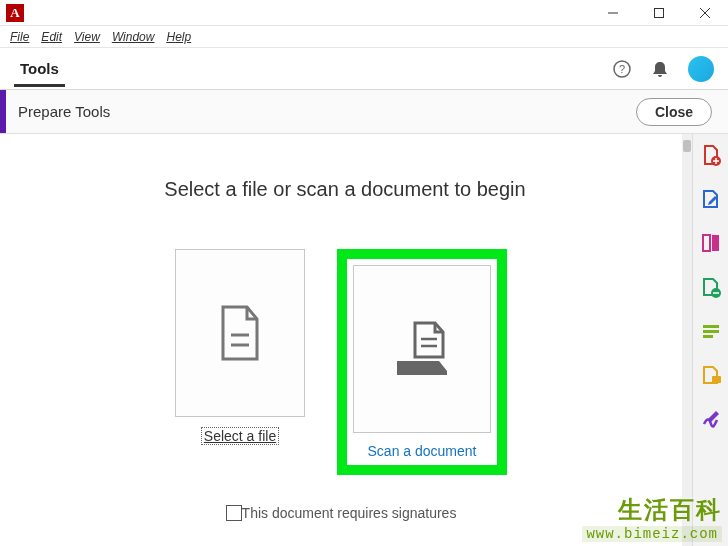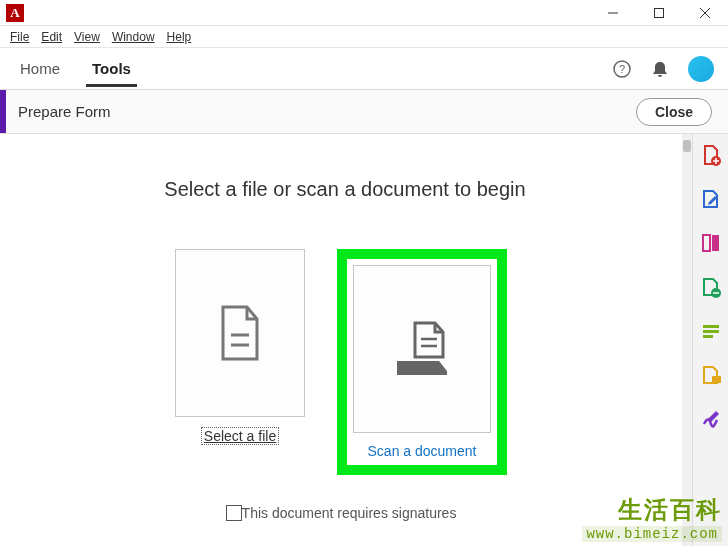--- a/index.html
+++ b/index.html
@@ -51,20 +51,21 @@
     }
     .win-btn svg { width: 10px; height: 10px; }
     
     .menu-bar {
       height: 22px;
       display: flex;
       align-items: center;
       padding: 0 4px;
       border-bottom: 1px solid #e5e5e5;
       background: #fff;
+      font-style: italic;
     }
     .menu-item {
       font-size: 12px;
       padding: 2px 6px;
       color: #333;
     }
     .menu-item .mn-underline { text-decoration: underline; }
     
     .main-nav {
       height: 42px;
@@ -273,42 +274,41 @@
 
 <div class="menu-bar">
   <span class="menu-item"><span class="mn-underline"><span style="text-decoration:underline">F</span>ile</span></span>
   <span class="menu-item"><span class="mn-underline"><span style="text-decoration:underline">E</span>dit</span></span>
   <span class="menu-item"><span class="mn-underline"><span style="text-decoration:underline">V</span>iew</span></span>
   <span class="menu-item"><span class="mn-underline"><span style="text-decoration:underline">W</span>indow</span></span>
   <span class="menu-item"><span class="mn-underline"><span style="text-decoration:underline">H</span>elp</span></span>
 </div>
 
 <div class="main-nav">
-  <div class="nav-tab">Home</div>
   <div class="nav-tab active">Tools</div>
   <div class="spacer"></div>
   <div class="nav-icons">
     <div class="nav-icon">
       <svg viewBox="0 0 20 20">
           <circle cx="10" cy="10" r="8" fill="none" stroke="#666" stroke-width="1.5"></circle>
           <text x="10" y="14" text-anchor="middle" font-size="11" fill="#666">?</text>
         </svg>
     </div>
     <div class="nav-icon">
       <svg viewBox="0 0 20 20">
           <path d="M10 3 C7 3 5 5 5 8 L5 12 L3 15 L17 15 L15 12 L15 8 C15 5 13 3 10 3 Z M8 16 A2 2 0 0 0 12 16" fill="#555"></path>
         </svg>
     </div>
     <div class="avatar"></div>
   </div>
 </div>
 
 <div class="sub-header">
   <div class="purple-accent"></div>
-  <div class="sub-header-title">Prepare Form</div>
+  <div class="sub-header-title">Prepare Tools</div>
   <div class="spacer"></div>
   <div class="close-btn">Close</div>
 </div>
 
 <div class="content-wrap">
   <div class="content-inner">
     <div class="content-heading">Select a file or scan a document to begin</div>
     <div class="options-row">
 
       <div class="option-card">

